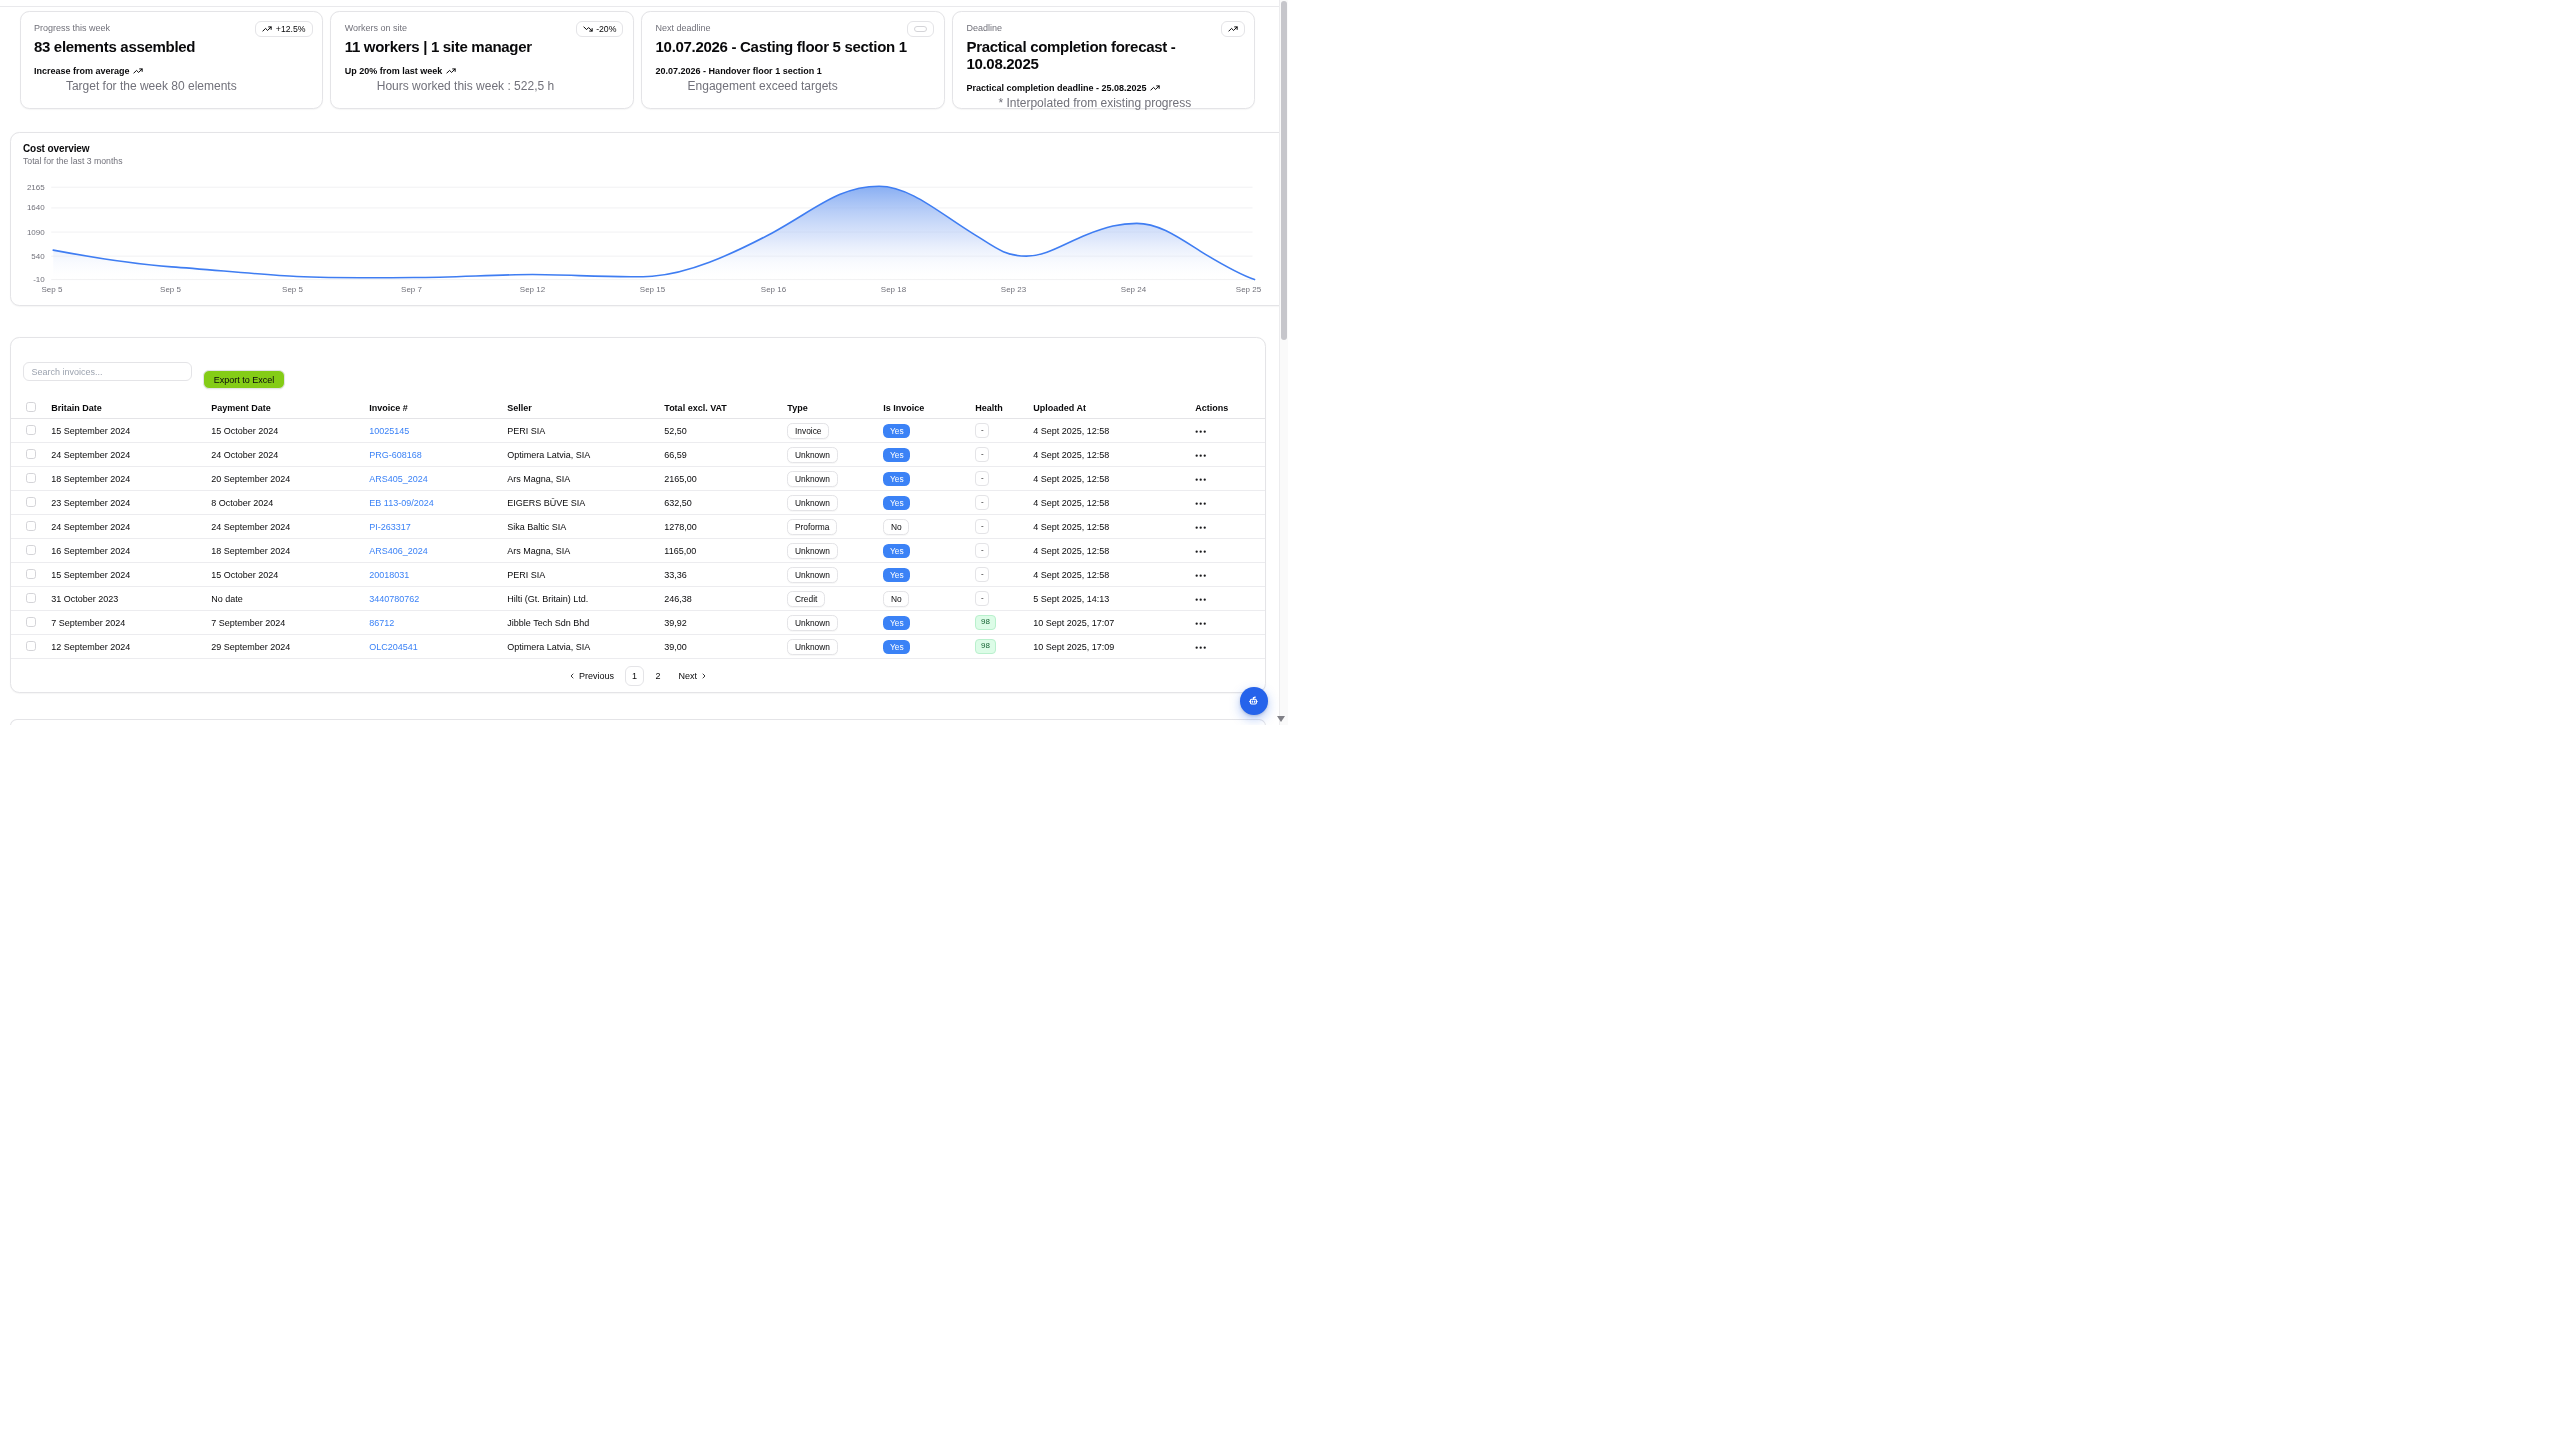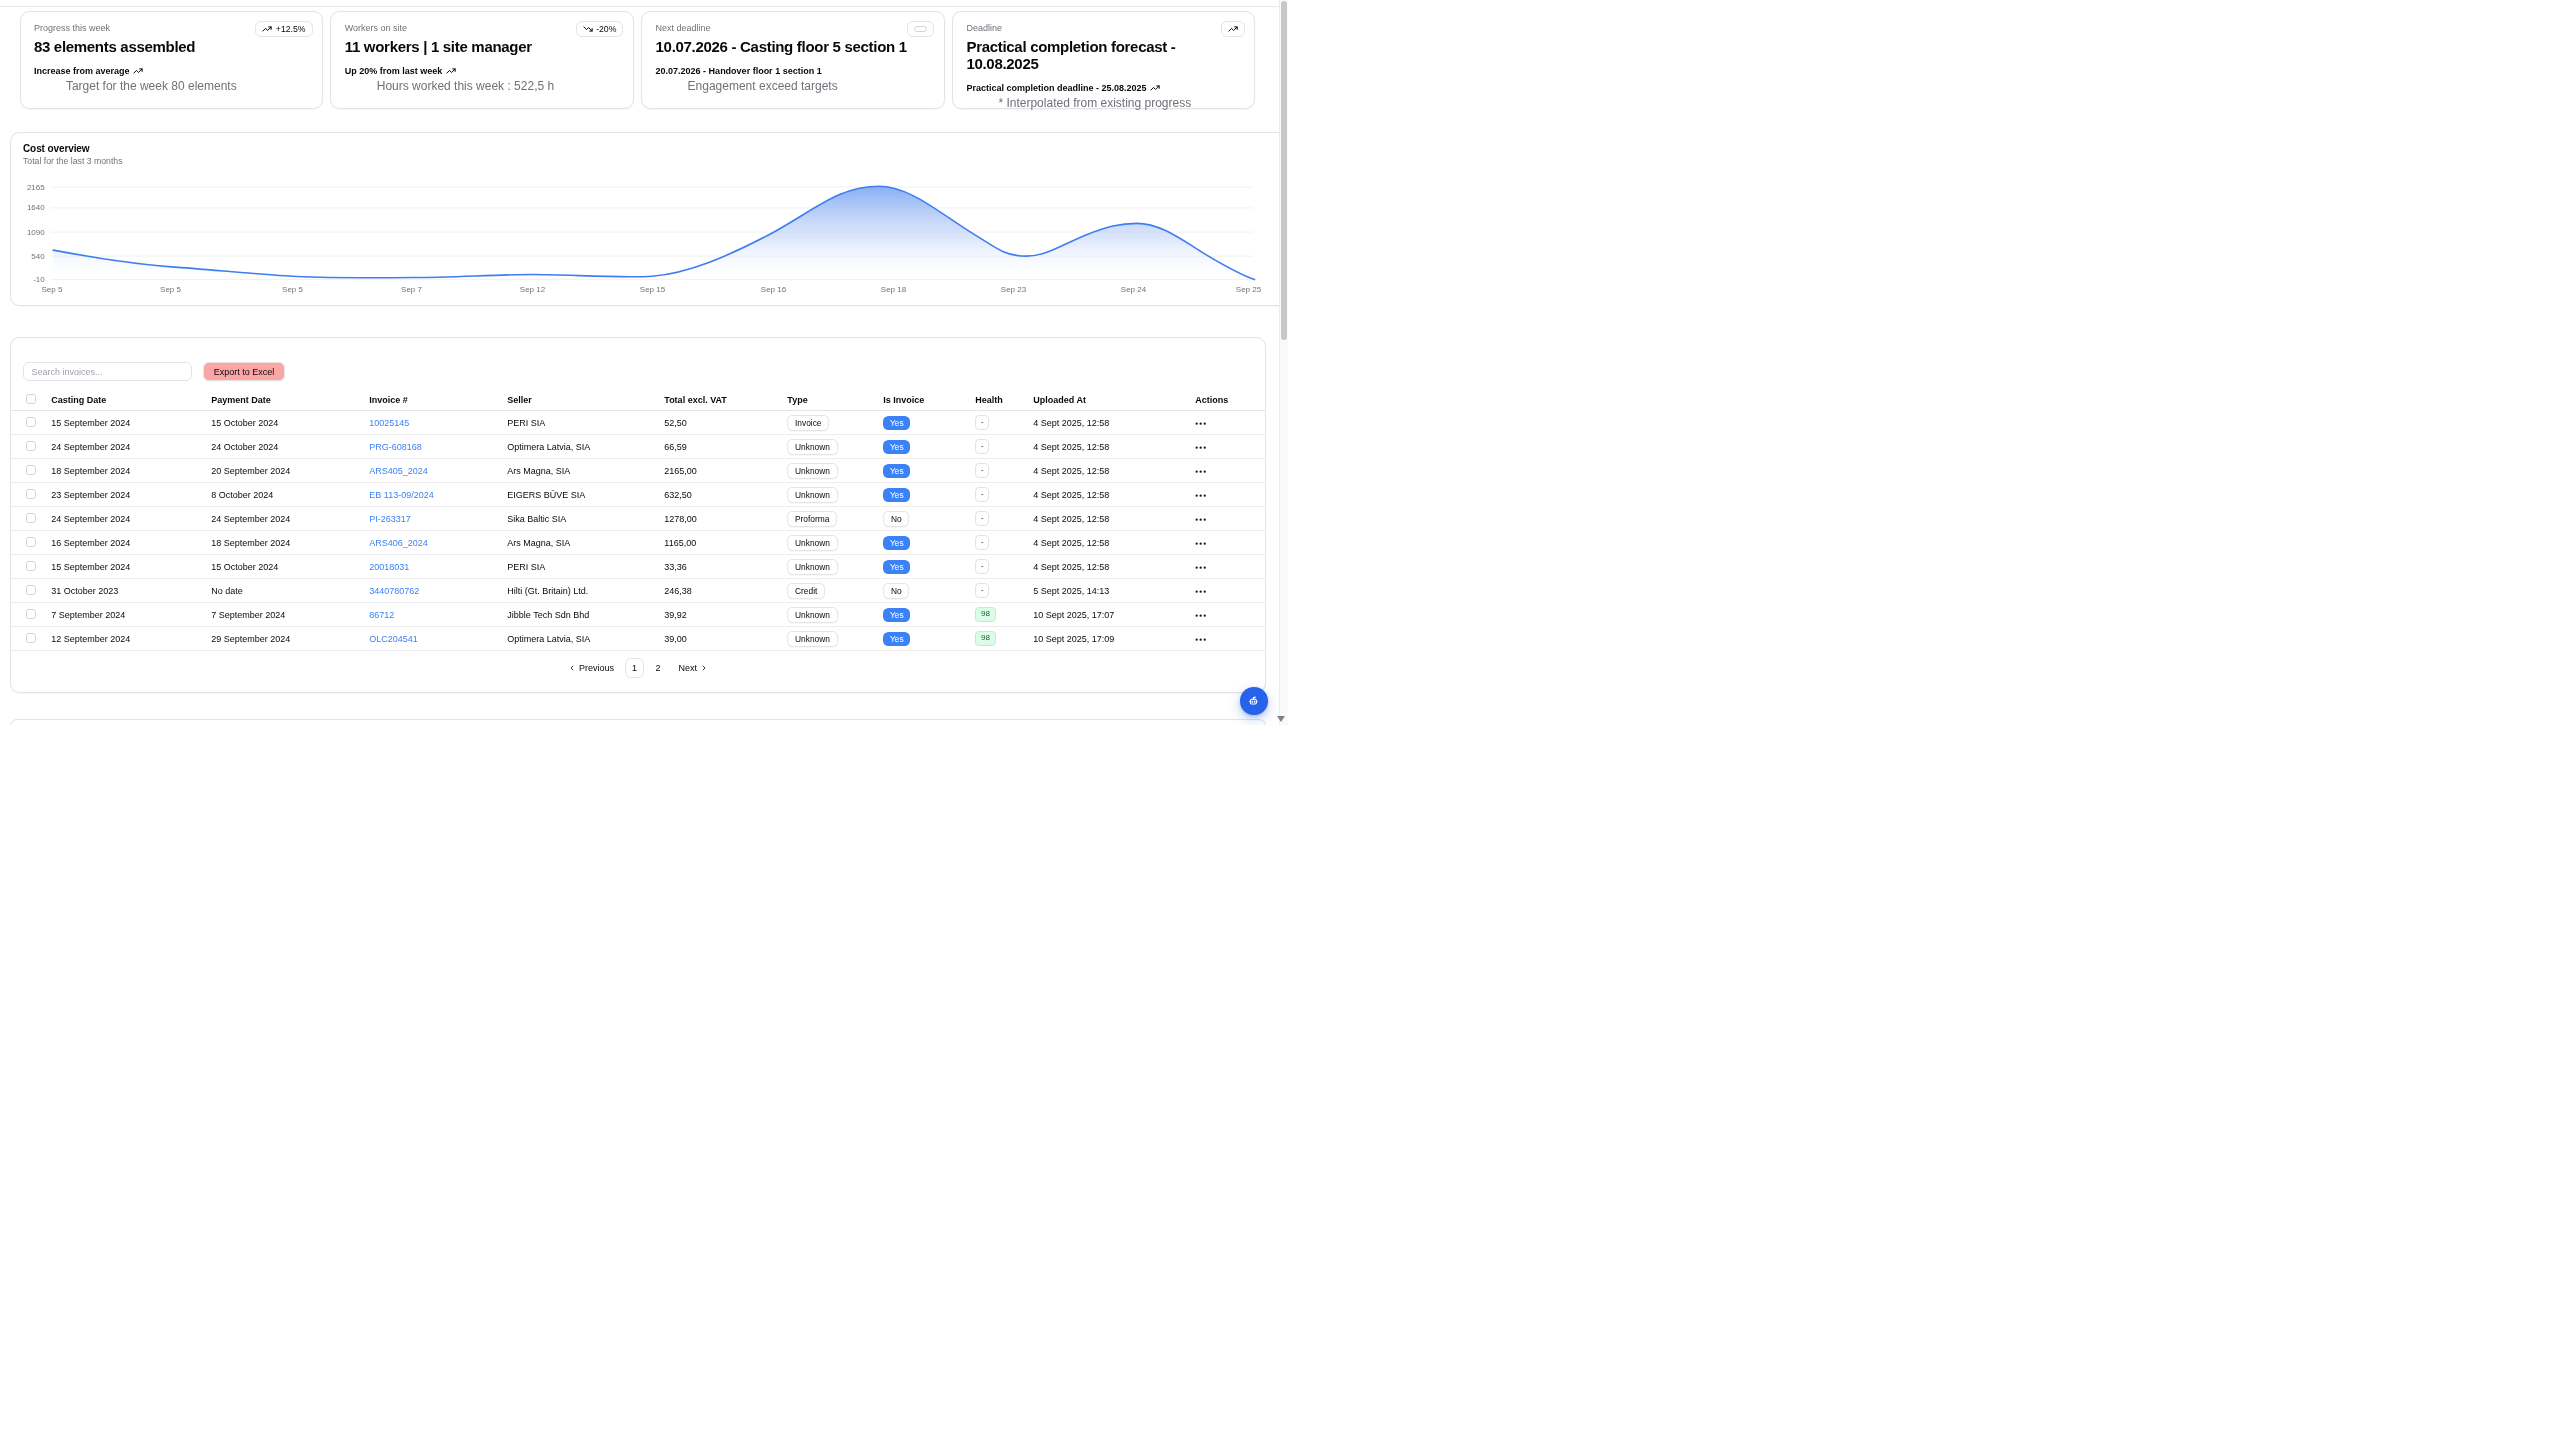--- a/index.html
+++ b/index.html
@@ -55,22 +55,22 @@
   #invoices-card { top:337px; width:1256px; height:356px; padding:10px 0 0 0; }
   #invoices-card .sec-head { padding:0 12px; }
   .inv-sub b { font-weight:700; color:#09090b; }
   .inv-toolbar { display:flex; gap:11.4px; padding:0 12px; margin-top:14px; }
   .search-input {
     width:169px; height:19px; border:0.7px solid #e4e4e7; border-radius:6px; padding:0 7.4px;
     font-size:9px; font-family:inherit; color:#09090b; outline:none;
   }
   .search-input::placeholder { color:#9ca3af; }
   .export-btn {
-    height:19px; padding:0 9.4px; border:0.7px solid #e4e4e7; border-radius:6px; background:#fca5a5;
-    font-size:9px; font-family:inherit; color:#09090b; cursor:pointer; box-shadow:0 0.7px 1.3px rgba(0,0,0,.04);
+    height:19px; padding:0 9.4px; border:0.7px solid #e4e4e7; border-radius:6px; background:#84cc16;
+    font-size:9px; font-family:inherit; color:#09090b; cursor:pointer; box-shadow:0 0.7px 1.3px rgba(0,0,0,.04);margin-top:8px;
   }
   .t-grid {
     display:grid; grid-template-columns:25.5px 160px 158px 138px 157px 123px 96px 92px 58px 162px 1fr;
     align-items:center; padding-left:14.8px;
   }
   .t-head { height:22px; margin-top:8px; border-bottom:0.7px solid #e4e4e7; font-size:9px; font-weight:700; }
   .t-row { height:24px; border-bottom:0.7px solid #ececef; font-size:9px; }
   .checkbox { width:10px; height:10px; border:0.7px solid #d4d4d8; border-radius:2.7px; background:#fff; display:inline-block; cursor:pointer; }
   .inv-link { color:#3b82f6; text-decoration:none; cursor:pointer; }
   .pill { display:inline-block; font-size:8.4px; padding:2px 6.7px; border-radius:5.4px; line-height:10px; }
@@ -226,21 +226,21 @@
 </div>
 
 <div class="section-card" id="invoices-card">
   <div class="inv-toolbar">
     <input class="search-input" type="text" placeholder="Search invoices..." style="">
     <button class="export-btn">Export to Excel</button>
   </div>
 
   <div class="t-grid t-head" id="t-head">
     <span><span class="checkbox"></span></span>
-  <span>Casting Date</span>
+  <span>Britain Date</span>
       <span>Payment Date</span>
       <span>Invoice #</span>
       <span>Seller</span>
       <span>Total excl. VAT</span>
       <span>Type</span>
       <span>Is Invoice</span>
       <span>Health</span>
       <span>Uploaded At</span>
       <span>Actions</span>
     </div>

